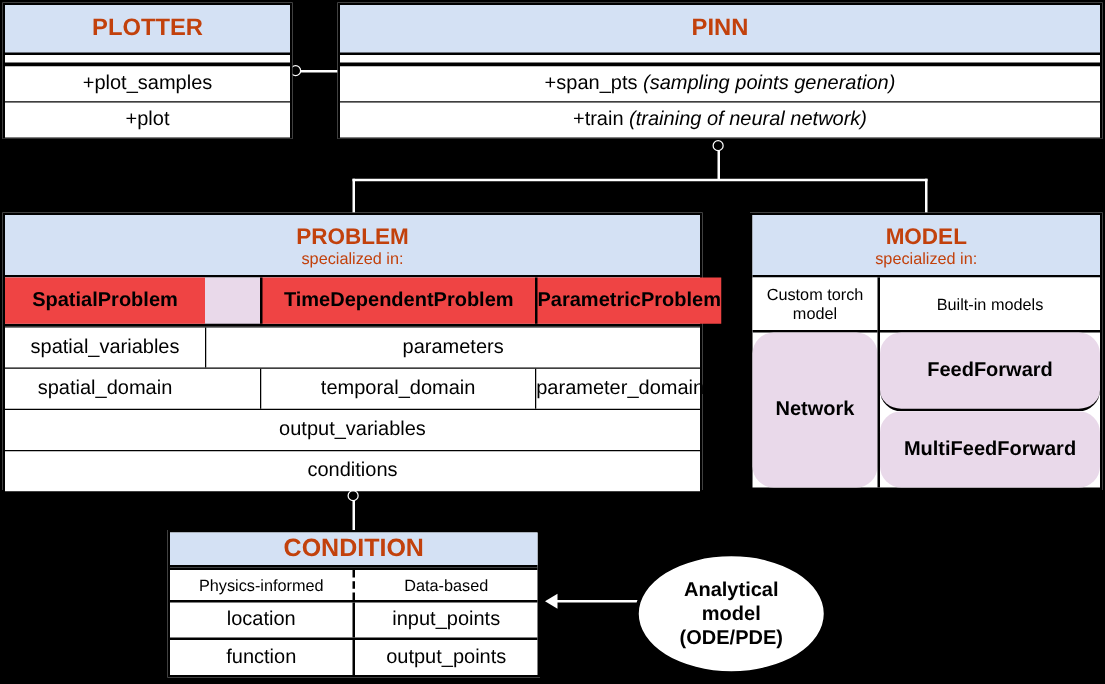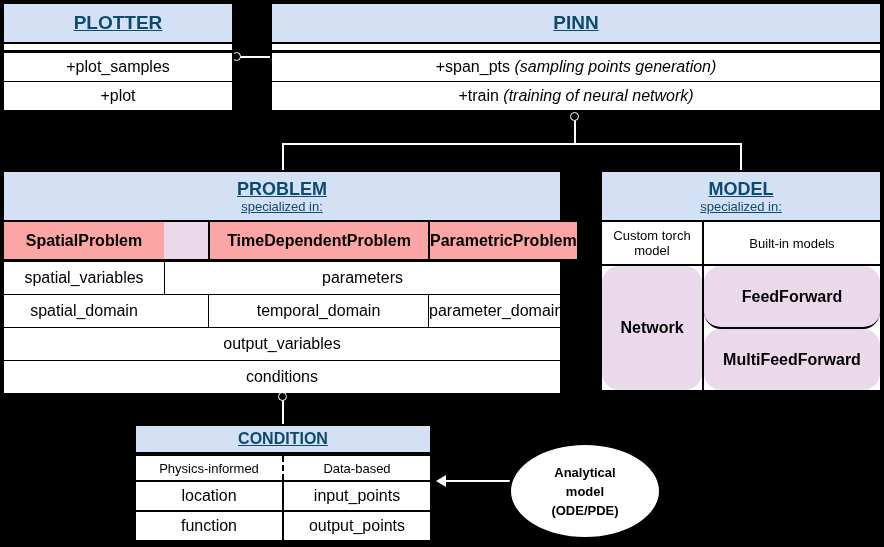--- a/index.html
+++ b/index.html
@@ -9,25 +9,24 @@
     font-family: "Liberation Sans", sans-serif;
     overflow: hidden;
   }
   #stage { position: relative; width: 884px; height: 547px; background: #000; }
 
   .uml { position: absolute; background: #ffffff; border: 2px solid #000; }
   .uml-hdr {
     background: #d4e1f4;
     text-align: center;
     font-weight: bold;
-    color: #0c4a6e;
+    color: #c2410c;
     display: flex; flex-direction: column;
     align-items: center; justify-content: center;
     border-bottom: 2px solid #000;
-    text-decoration: underline;
   }
   .hdr-sub { font-weight: normal; font-size: 13px; line-height: 15px; }
 
   .row {
     display: flex;
     border-top: 1px solid #000;
     background: #fff;
   }
   .row:first-child { border-top: none; }
   .cell {
@@ -49,21 +48,21 @@
   #pinn { left: 270px; top: 2px; width: 612px; height: 109px; }
   #pinn .uml-hdr { height: 40px; font-size: 19px; }
   #pinn .gap { height: 8px; background:#fff; border-bottom: 2px solid #000; }
   #pinn .row { height: 29px; font-size: 16px; }
   .ital { font-style: italic; }
 
   
   #problem { left: 2px; top: 170px; width: 560px; height: 222px; }
   #problem .uml-hdr { height: 50px; font-size: 18px; line-height: 20px; }
   #problem .row-spec { height: 39px; background: #e9d9ea; font-weight: bold; font-size: 16px; border-bottom: 2px solid #000; border-top:none; }
-  #problem .row-spec .cell { background:#fca5a5; border-left: 2px solid #000; }
+  #problem .row-spec .cell { background:#ef4444; border-left: 2px solid #000; }
   #problem .row-spec .cell:first-child { border-left: none; }
   #problem .row-f { height: 33px; font-size: 16px; }
   #problem .row-wide { height: 33px; font-size: 16px; }
   .c1 { flex: 0 0 160px; }
   .c2 { flex: 0 0 220px; margin-left: 44px; }
   .c3 { flex: 1; }
 
   
   #model { left: 600px; top: 170px; width: 282px; height: 222px; }
   #model .uml-hdr { height: 50px; font-size: 18px; line-height: 20px; }
@@ -80,38 +79,38 @@
   .mbox {
     background: #e9d9ea; flex: 1;
     display:flex; align-items:center; justify-content:center;
     text-align:center; font-weight:bold; font-size:16px; color:#000;border-radius:17px;
   }
   #model-right-col .mbox { border-bottom: 2px solid #000; }
   #model-right-col .mbox:last-child { border-bottom: none; }
 
   
   #condition { left: 134px; top: 424px; width: 298px; height: 118px; }
-  #condition .uml-hdr { height: 28px; font-size: 16px; }
+  #condition .uml-hdr { height: 28px; font-size: 20px; }
   #condition .crow { display:flex; height: 30px; border-top: 2px solid #000; }
   #condition .crow:first-of-type { border-top: none; }
   #condition .ccell {
     flex: 1; display:flex; align-items:center; justify-content:center;
     text-align:center; color:#000; font-size:16px; border-left: 2px solid #000;
   }
   #condition .ccell:first-child { border-left: none; }
   #condition .crow-sub { height: 26px; }
   #condition .crow-sub .ccell { font-size: 13px; border-left: 2px dashed #000; }
   #condition .crow-sub .ccell:first-child { border-left: none; }
 
   
   #ellipse {
     position: absolute; left: 508px; top: 442px; width: 154px; height: 98px;
     border: 3px solid #000; border-radius: 50%; background: #fff;
     display: flex; flex-direction: column; align-items: center; justify-content: center;
-    color: #000; font-size: 13px; font-weight: bold; line-height: 19px; text-align: left;
+    color: #000; font-size: 16px; font-weight: bold; line-height: 19px; text-align: left;
   }
   #ellipse .lite { font-weight: bold; }
 
   
   .ln { position: absolute; background: #fff; }
   .circ {
     position: absolute; width: 9px; height: 9px;
     border: 1px solid #fff; border-radius: 50%; background: #000;
   }
   .arrowhead {

